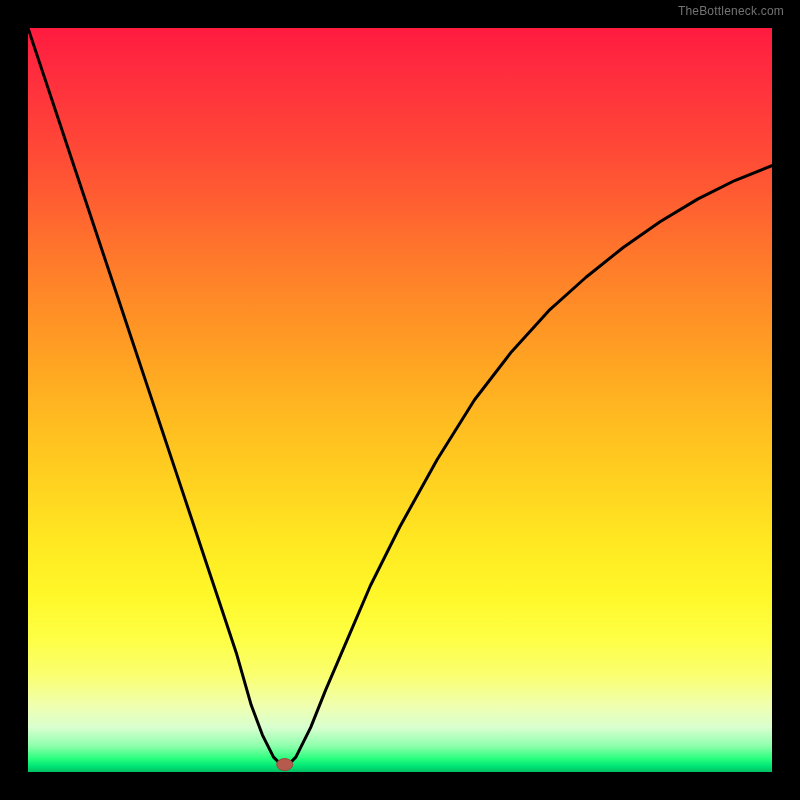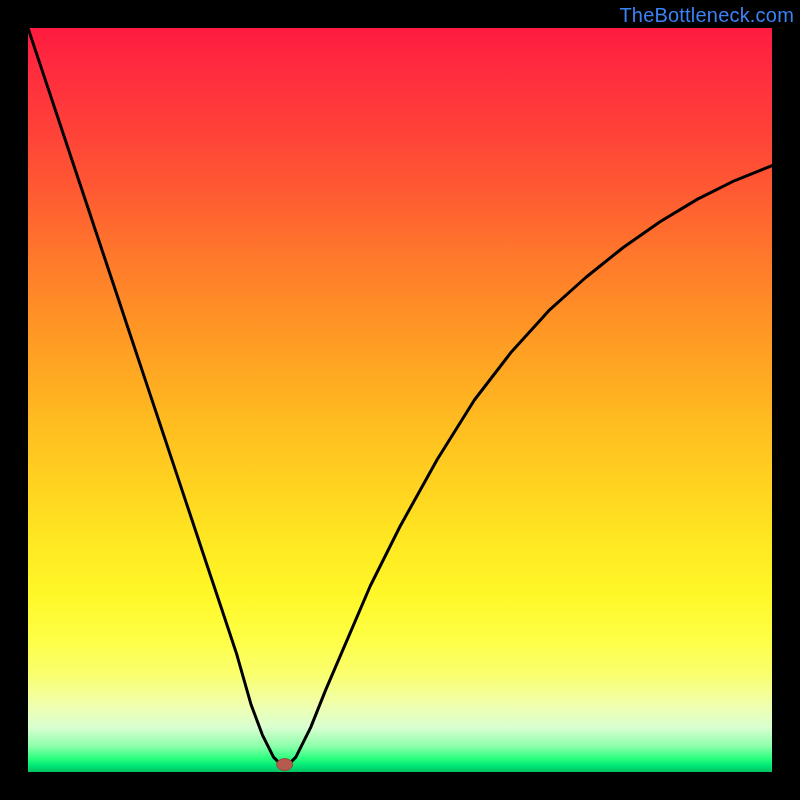--- a/index.html
+++ b/index.html
@@ -53,23 +53,23 @@
       #00c060 100%
     );
   }
   .curve-layer {
     position: absolute;
     inset: 0;
   }
   .watermark {
     position: absolute;
     top: 4px;
-    right: 6px;
-    color: #3b82f6;
-    font-size: 20px;
+    right: 16px;
+    color: #737373;
+    font-size: 12px;
     font-weight: 500;
     letter-spacing: 0.2px;
   }
 </style>
 </head>
 <body>
 
 <div class="frame">
   <div class="plot">
     <div class="gradient"></div>

